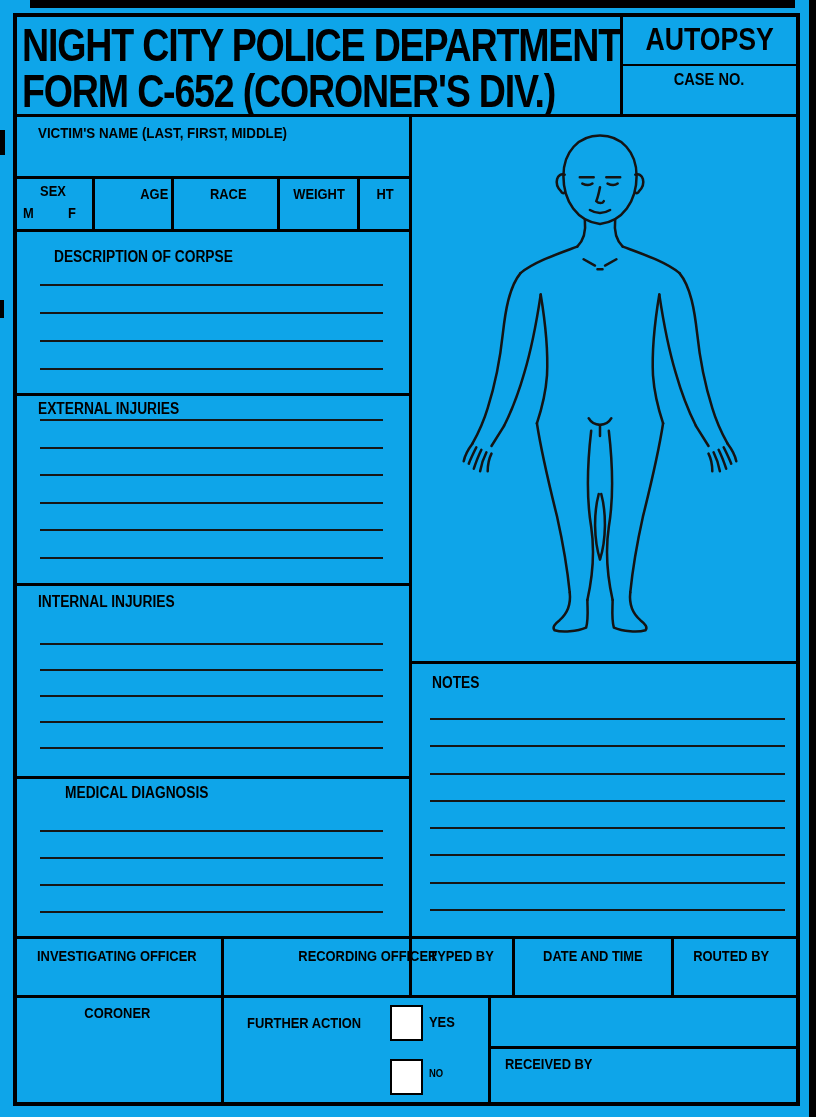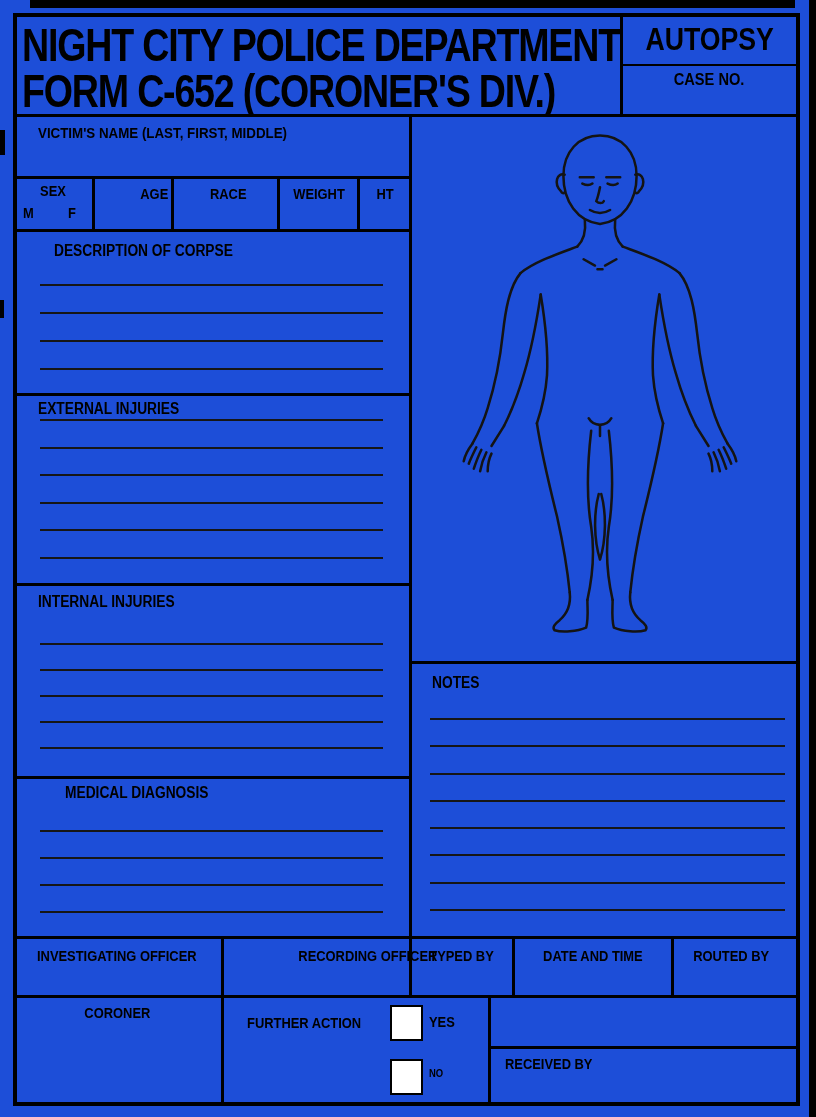--- a/index.html
+++ b/index.html
@@ -1,16 +1,16 @@
 <!DOCTYPE html>
 <html><head>
 <meta charset="utf-8">
 <style>
   html,body{margin:0;padding:0;background:#ffffff;}
-  .page{position:relative;width:816px;height:1117px;background:#1d4ed8;
+  .page{position:relative;width:816px;height:1117px;background:#0ea5e9;
         font-family:"Liberation Sans",sans-serif;color:#000;overflow:hidden;}
   .ln{position:absolute;background:#000;}
   .lbl{position:absolute;font-weight:bold;white-space:nowrap;}
   .cx{display:inline-block;transform:scaleX(.86);transform-origin:0 50%;}
   .cxc{display:inline-block;transform:scaleX(.86);transform-origin:50% 50%;}
   .title-cx{display:inline-block;transform:scaleX(.8);transform-origin:0 0;letter-spacing:-1.5px;}
   .cellc{position:absolute;display:flex;justify-content:center;align-items:flex-start;
          font-weight:bold;white-space:nowrap;}
   .rules{position:absolute;display:flex;flex-direction:column;justify-content:space-between;}
   .rule{height:2px;background:#161616;width:100%;}
@@ -95,21 +95,21 @@
   <div class="cellc" style="left:180px;top:185px;width:97px;height:44px;font-size:15px;">
     <span class="cxc">RACE</span>
   </div>
   <div class="cellc" style="left:280px;top:185px;width:77px;height:44px;font-size:15px;">
     <span class="cxc">WEIGHT</span>
   </div>
   <div class="cellc" style="left:360px;top:185px;width:49px;height:44px;font-size:15px;">
     <span class="cxc">HT</span>
   </div>
 
-  <div class="lbl" style="left:38px;top:242px;font-size:16px;padding-left:16px;">
+  <div class="lbl" style="left:38px;top:248px;font-size:16px;padding-left:16px;">
     <span class="cx">DESCRIPTION OF CORPSE</span>
   </div>
   <div class="rules" style="left:40px;top:284px;width:343px;height:86px;">
       <div class="rule"></div>
       <div class="rule"></div>
       <div class="rule"></div>
       <div class="rule"></div>
     </div>
 
   <div class="lbl" style="left:38px;top:400px;font-size:16px;">

